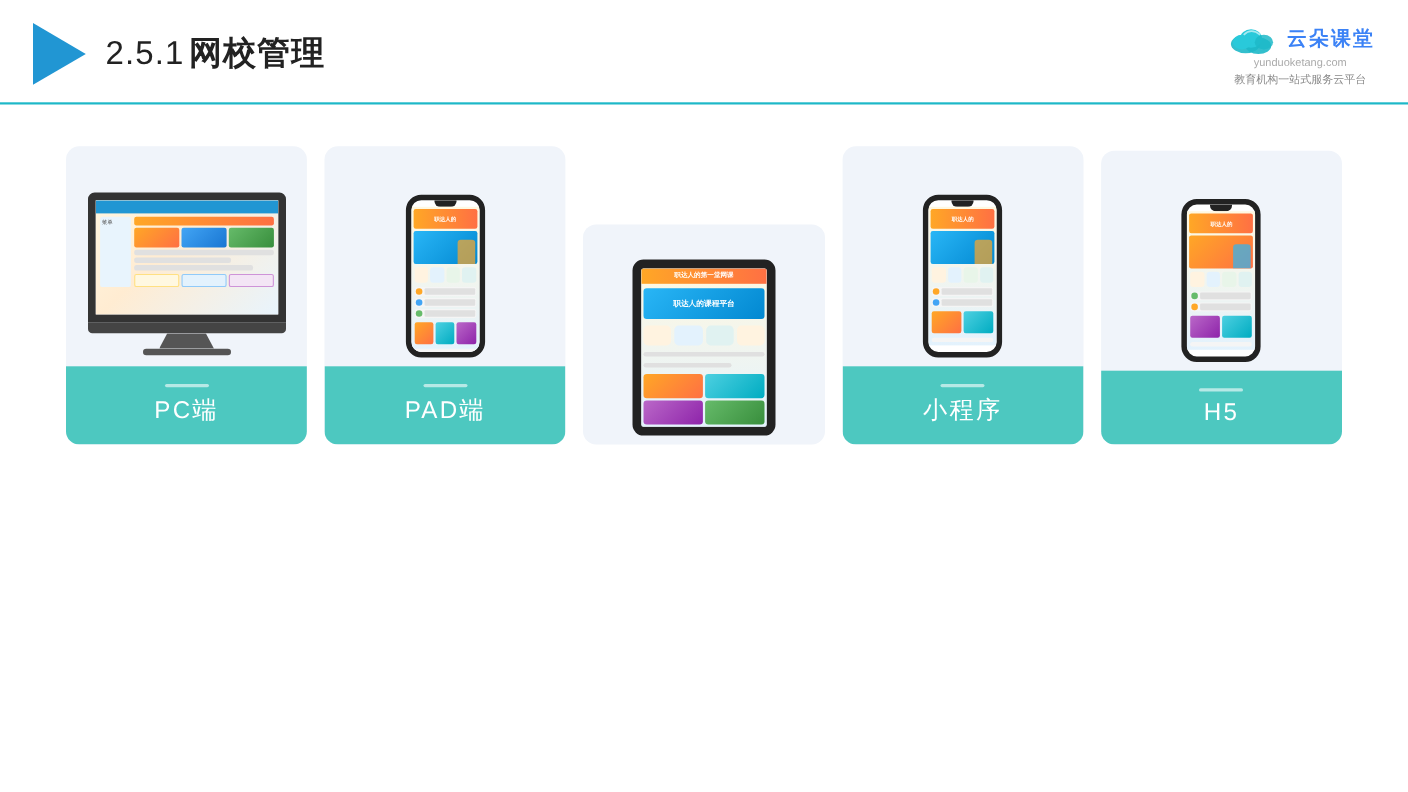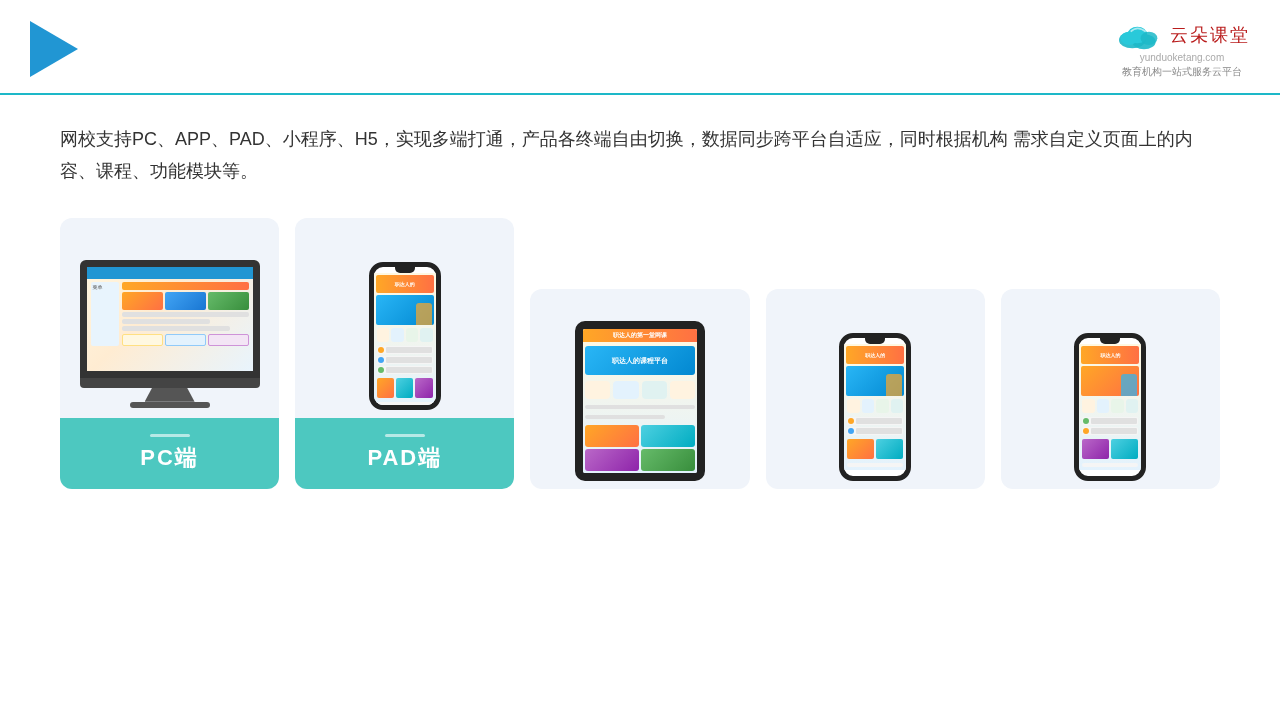--- a/index.html
+++ b/index.html
@@ -55,22 +55,22 @@
       align-items: center;
       gap: 6px;
     }
     .cloud-icon {
       width: 50px;
       height: 34px;
       position: relative;
     }
     .logo-text-cn {
       font-size: 18px;
-      color: #b91c1c;
-      font-weight: normal;
+      color: #3b82f6;
+      font-weight: bold;
       letter-spacing: 2px;
     }
     .logo-subtext {
       font-size: 10px;
       color: #888;
       margin-top: 2px;
       text-align: center;
     }
     .logo-url {
       font-size: 10px;
@@ -108,21 +108,21 @@
       padding: 20px 16px 0 16px;
       min-height: 200px;
       display: flex;
       align-items: flex-end;
       justify-content: center;
     }
     .card-label {
       background: #4dc8c0;
       color: #fff;
       font-size: 22px;
-      font-weight: bold;
+      font-weight: normal;
       text-align: center;
       padding: 16px 0;
       letter-spacing: 2px;
     }
 
     
     
     .pc-monitor {
       width: 190px;
       display: flex;
@@ -388,20 +388,23 @@
       margin: 0 auto 6px auto;
       border-radius: 2px;
     }
   </style>
 </head>
 <body>
 
 <div class="header">
   <div class="header-left">
     <div class="logo-triangle"></div>
+    <h1 class="header-title">
+      <span class="num">2.5.1</span><span>网校管理</span>
+    </h1>
   </div>
   <div class="logo-right">
     <div class="cloud-logo">
 
       <svg class="cloud-icon" viewBox="0 0 60 40" width="52" height="36">
         <ellipse cx="22" cy="26" rx="16" ry="10" fill="#1db8c8" opacity="0.9"></ellipse>
         <ellipse cx="36" cy="28" rx="14" ry="9" fill="#1db8c8" opacity="0.9"></ellipse>
         <ellipse cx="28" cy="20" rx="12" ry="10" fill="#29c9da"></ellipse>
         <ellipse cx="18" cy="24" rx="10" ry="8" fill="#29c9da"></ellipse>
         <ellipse cx="42" cy="24" rx="10" ry="8" fill="#1db8c8" opacity="0.85"></ellipse>
@@ -409,22 +412,20 @@
         <path d="M20,16 Q28,8 38,16" stroke="white" stroke-width="2" fill="none" opacity="0.6"></path>
       </svg>
       <span class="logo-text-cn">云朵课堂</span>
     </div>
     <div class="logo-url">yunduoketang.com</div>
     <div class="logo-subtext">教育机构一站式服务云平台</div>
   </div>
 </div>
 
 <div class="content">
-  <p class="description">网校支持PC、APP、PAD、小程序、H5，实现多端打通，产品各终端自由切换，数据同步跨平台自适应，同时根据机构
-需求自定义页面上的内容、课程、功能模块等。</p>
 
   <div class="cards-row">
 
     <div class="card">
       <div class="card-image-area">
         <div class="pc-monitor">
           <div class="monitor-frame">
             <div class="monitor-screen">
               <div class="screen-header-bar"></div>
               <div style="display:flex; gap:3px; padding:3px 4px;">
@@ -568,20 +569,24 @@
               </div>
               <div class="phone-cards-mini">
                 <div class="phone-card-mini"></div>
                 <div class="phone-card-mini teal"></div>
               </div>
               <div class="phone-bottom-bar"></div>
             </div>
           </div>
         </div>
       </div>
+      <div class="card-label">
+        <div class="card-label-line"></div>
+        <span>小程序</span>
+      </div>
     </div>
 
     <div class="card">
       <div class="card-image-area">
         <div class="phone-mock">
           <div class="mini-phone-frame">
             <div class="phone-notch"></div>
             <div class="phone-screen">
               <div class="phone-header">
                 <span class="phone-header-text">职达人的</span>
@@ -607,16 +612,20 @@
               </div>
               <div class="phone-cards-mini">
                 <div class="phone-card-mini purple"></div>
                 <div class="phone-card-mini teal"></div>
               </div>
               <div class="phone-bottom-bar"></div>
             </div>
           </div>
         </div>
       </div>
+      <div class="card-label">
+        <div class="card-label-line"></div>
+        <span>H5</span>
+      </div>
     </div>
 
   </div>
 </div>
 
 </body></html>

